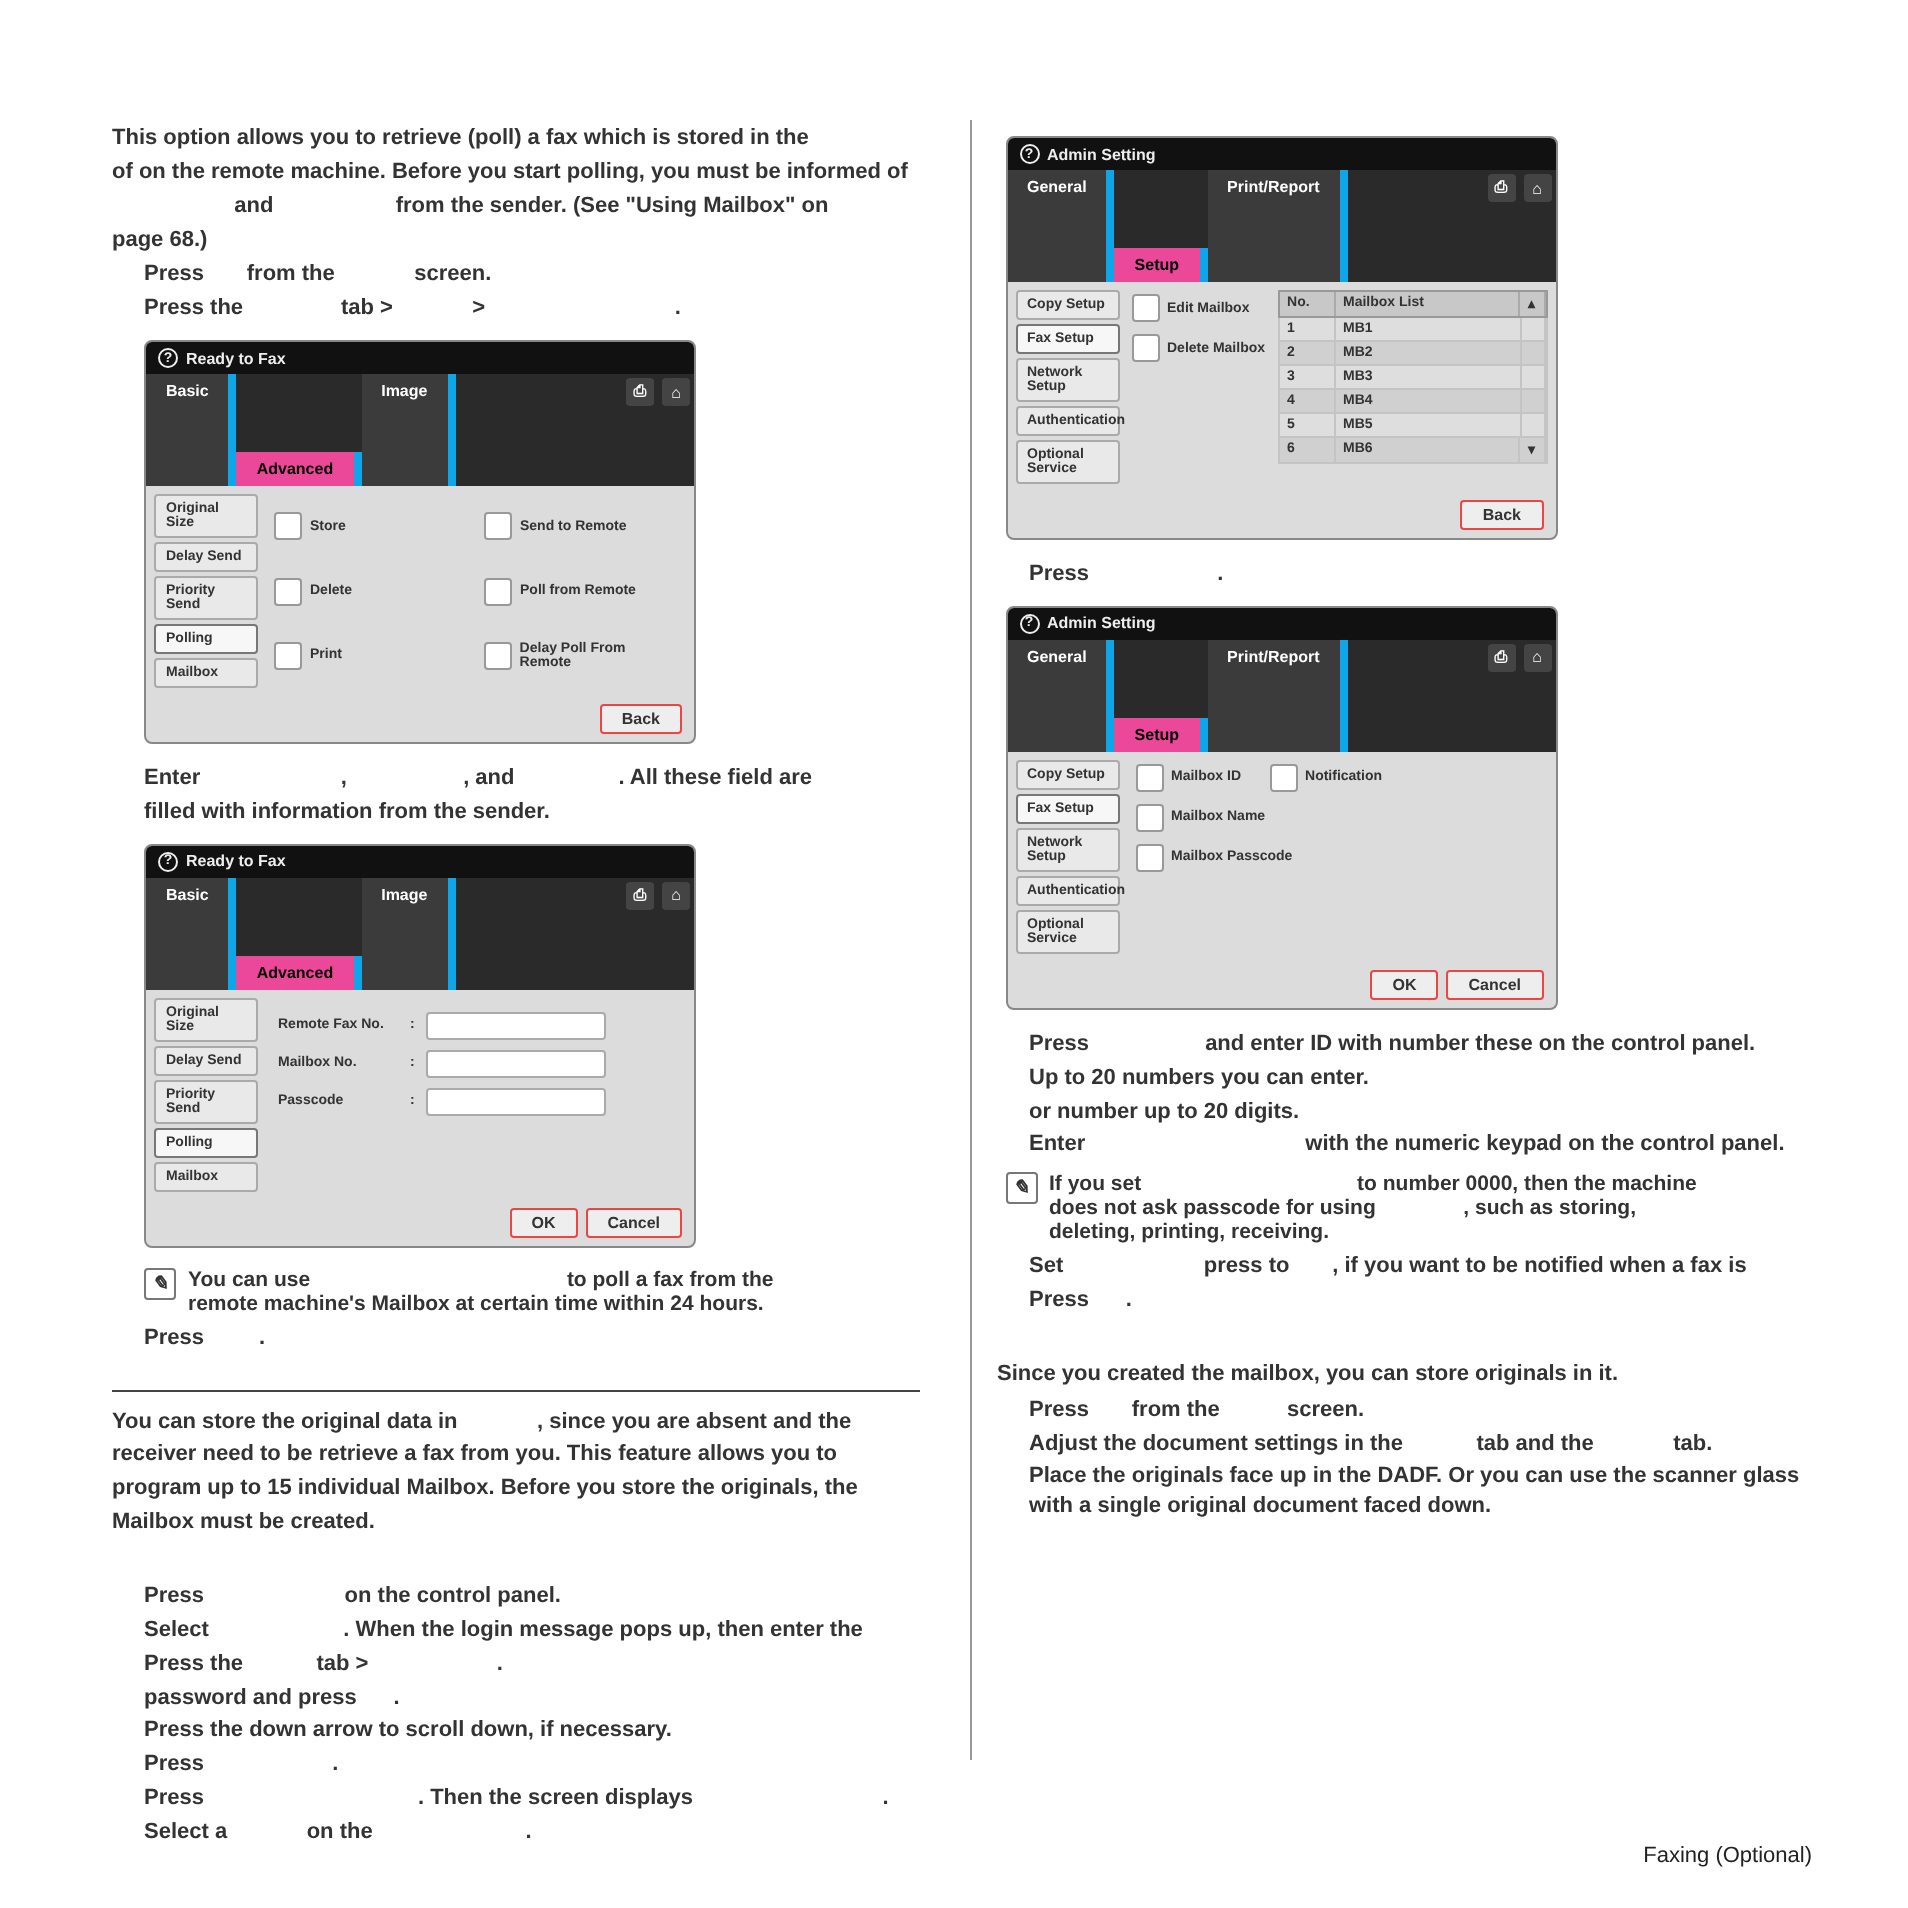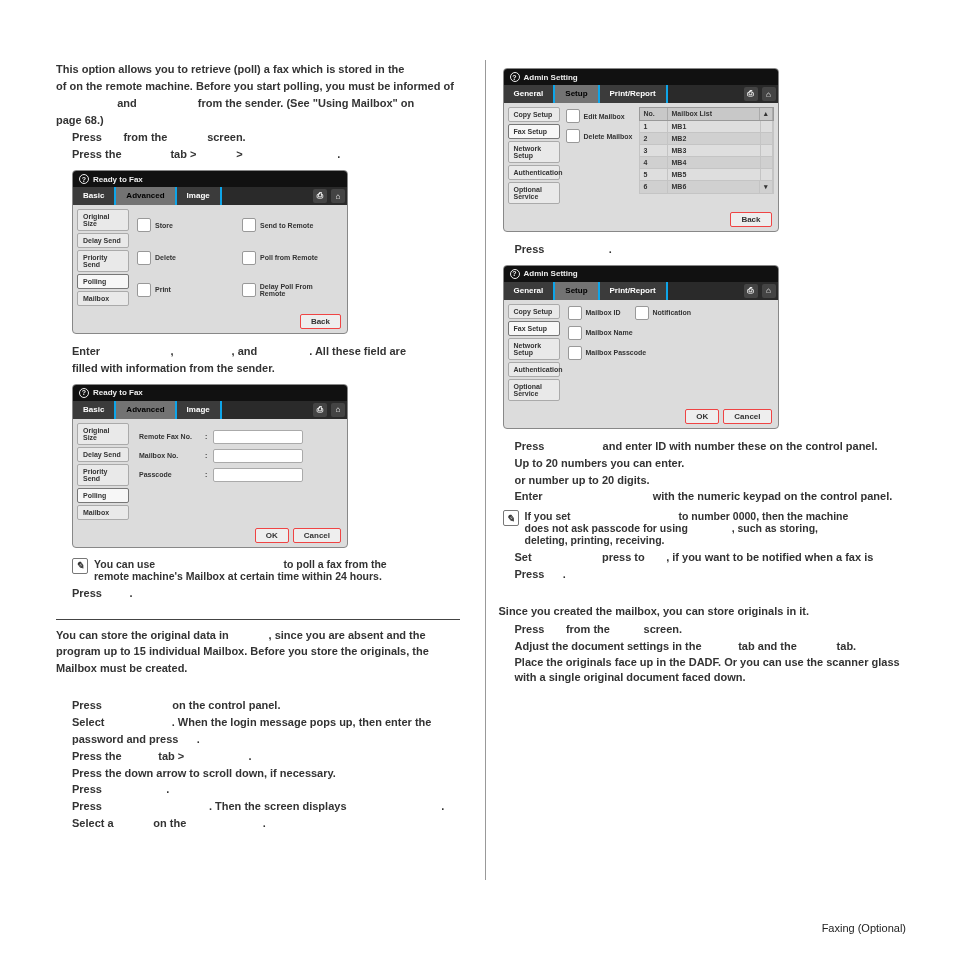--- a/index.html
+++ b/index.html
@@ -18,22 +18,22 @@
   .divider { width: 1px; background: #999; }
   p { line-height: 1.35; margin: 2px 0; }
   .step { padding-left: 16px; }
   .tight { margin-top: 3px; }
 
   
   .shot { width: 276px; margin: 8px 0 10px 16px; border: 1px solid #888; border-radius: 4px; overflow: hidden; background:#dcdcdc; }
   .shot-hdr { background: #111; color:#eee; font-size:8px; padding:3px 6px; display:flex; align-items:center; gap:4px; }
   .qicon { width:10px; height:10px; border:1px solid #eee; border-radius:50%; display:inline-flex; align-items:center; justify-content:center; font-size:7px; line-height:1; }
   .tabs { display:flex; background:#2a2a2a; font-size:8px; color:#fff; }
-  .tab { padding:4px 10px; background:#3b3b3b; border-right:2px solid #0ea5e9;}
-  .tab.active { background:#737373; color:#000; }
+  .tab { padding:4px 10px; background:#3b3b3b; border-right:4px solid #0ea5e9;}
+  .tab.active { background:#ec4899; color:#000;margin-top:39px; }
   .tab-spacer{flex:1}
   .hic{ width:14px; height:14px; background:#444; margin:2px; border-radius:2px; display:flex; align-items:center; justify-content:center; color:#fff; font-size:8px;}
   .shot-body { display:flex; background:#dcdcdc; padding:4px; gap:4px;}
   .side { display:flex; flex-direction:column; gap:2px; }
   .sbtn { background:#e9e9e9; border:1px solid #aaa; border-radius:2px; font-size:7px; padding:3px 5px; width:52px;}
   .sbtn.active{ background:#f7f7f7; border-color:#777;}
   .opts { flex:1; display:grid; grid-template-columns: 1fr 1fr; gap:4px 8px; padding:2px 4px;}
   .opt { display:flex; align-items:center; gap:4px; font-size:7px; color:#333;}
   .chk { width:14px; height:14px; border:1px solid #999; border-radius:2px; background:#fff;}
   .shot-foot { padding:4px 6px; text-align:right;}
@@ -161,29 +161,30 @@
 
     <div class="note">
       <div class="nicon">✎</div>
       <div><span>You can use</span>&nbsp;&nbsp;&nbsp;&nbsp;&nbsp;&nbsp;&nbsp;&nbsp;&nbsp;&nbsp;&nbsp;&nbsp;&nbsp;&nbsp;&nbsp;&nbsp;&nbsp;&nbsp;&nbsp;&nbsp;&nbsp;&nbsp;&nbsp;&nbsp;&nbsp;&nbsp;&nbsp;&nbsp;&nbsp;&nbsp;&nbsp;&nbsp;&nbsp;&nbsp;&nbsp;&nbsp;&nbsp;&nbsp;&nbsp;&nbsp;&nbsp;&nbsp;&nbsp;&nbsp;<span>to poll a fax from the</span><br><span>remote machine's Mailbox at certain time within 24 hours.</span></div>
     </div>
     <p class="step"><span>Press</span>&nbsp;&nbsp;&nbsp;&nbsp;&nbsp;&nbsp;&nbsp;&nbsp;&nbsp;<span>.</span></p>
 
     <div class="section-rule"></div>
 
     <p><span>You can store the original data in</span>&nbsp;&nbsp;&nbsp;&nbsp;&nbsp;&nbsp;&nbsp;&nbsp;&nbsp;&nbsp;&nbsp;&nbsp;&nbsp;<span>, since you are absent and the</span></p>
+    <p>receiver need to be retrieve a fax from you. This feature allows you to</p>
     <p>program up to 15 individual Mailbox. Before you store the originals, the</p>
     <p>Mailbox must be created.</p>
 
     <div style="height:18px"></div>
 
     <p class="step"><span>Press</span>&nbsp;&nbsp;&nbsp;&nbsp;&nbsp;&nbsp;&nbsp;&nbsp;&nbsp;&nbsp;&nbsp;&nbsp;&nbsp;&nbsp;&nbsp;&nbsp;&nbsp;&nbsp;&nbsp;&nbsp;&nbsp;&nbsp;&nbsp;<span>on the control panel.</span></p>
     <p class="step"><span>Select</span>&nbsp;&nbsp;&nbsp;&nbsp;&nbsp;&nbsp;&nbsp;&nbsp;&nbsp;&nbsp;&nbsp;&nbsp;&nbsp;&nbsp;&nbsp;&nbsp;&nbsp;&nbsp;&nbsp;&nbsp;&nbsp;&nbsp;<span>. When the login message pops up, then enter the</span></p>
+    <p class="step"><span>Press the</span>&nbsp;&nbsp;&nbsp;&nbsp;&nbsp;&nbsp;&nbsp;&nbsp;&nbsp;&nbsp;&nbsp;&nbsp;<span>tab &gt;</span>&nbsp;&nbsp;&nbsp;&nbsp;&nbsp;&nbsp;&nbsp;&nbsp;&nbsp;&nbsp;&nbsp;&nbsp;&nbsp;&nbsp;&nbsp;&nbsp;&nbsp;&nbsp;&nbsp;&nbsp;&nbsp;<span>.</span></p>
     <p class="step"><span>password and press</span>&nbsp;&nbsp;&nbsp;&nbsp;&nbsp;&nbsp;<span>.</span></p>
-    <p class="step"><span>Press the</span>&nbsp;&nbsp;&nbsp;&nbsp;&nbsp;&nbsp;&nbsp;&nbsp;&nbsp;&nbsp;&nbsp;&nbsp;<span>tab &gt;</span>&nbsp;&nbsp;&nbsp;&nbsp;&nbsp;&nbsp;&nbsp;&nbsp;&nbsp;&nbsp;&nbsp;&nbsp;&nbsp;&nbsp;&nbsp;&nbsp;&nbsp;&nbsp;&nbsp;&nbsp;&nbsp;<span>.</span></p>
     <p class="step">Press the down arrow to scroll down, if necessary.</p>
     <p class="step"><span>Press</span>&nbsp;&nbsp;&nbsp;&nbsp;&nbsp;&nbsp;&nbsp;&nbsp;&nbsp;&nbsp;&nbsp;&nbsp;&nbsp;&nbsp;&nbsp;&nbsp;&nbsp;&nbsp;&nbsp;&nbsp;&nbsp;<span>.</span></p>
     <p class="step"><span>Press</span>&nbsp;&nbsp;&nbsp;&nbsp;&nbsp;&nbsp;&nbsp;&nbsp;&nbsp;&nbsp;&nbsp;&nbsp;&nbsp;&nbsp;&nbsp;&nbsp;&nbsp;&nbsp;&nbsp;&nbsp;&nbsp;&nbsp;&nbsp;&nbsp;&nbsp;&nbsp;&nbsp;&nbsp;&nbsp;&nbsp;&nbsp;&nbsp;&nbsp;&nbsp;&nbsp;<span>. Then the screen displays</span>&nbsp;&nbsp;&nbsp;&nbsp;&nbsp;&nbsp;&nbsp;&nbsp;&nbsp;&nbsp;&nbsp;&nbsp;&nbsp;&nbsp;&nbsp;&nbsp;&nbsp;&nbsp;&nbsp;&nbsp;&nbsp;&nbsp;&nbsp;&nbsp;&nbsp;&nbsp;&nbsp;&nbsp;&nbsp;&nbsp;&nbsp;<span>.</span></p>
     <p class="step"><span>Select a</span>&nbsp;&nbsp;&nbsp;&nbsp;&nbsp;&nbsp;&nbsp;&nbsp;&nbsp;&nbsp;&nbsp;&nbsp;&nbsp;<span>on the</span>&nbsp;&nbsp;&nbsp;&nbsp;&nbsp;&nbsp;&nbsp;&nbsp;&nbsp;&nbsp;&nbsp;&nbsp;&nbsp;&nbsp;&nbsp;&nbsp;&nbsp;&nbsp;&nbsp;&nbsp;&nbsp;&nbsp;&nbsp;&nbsp;&nbsp;<span>.</span></p>
   </div>
 
   <div class="divider"></div>
 
   <div class="col">
 

